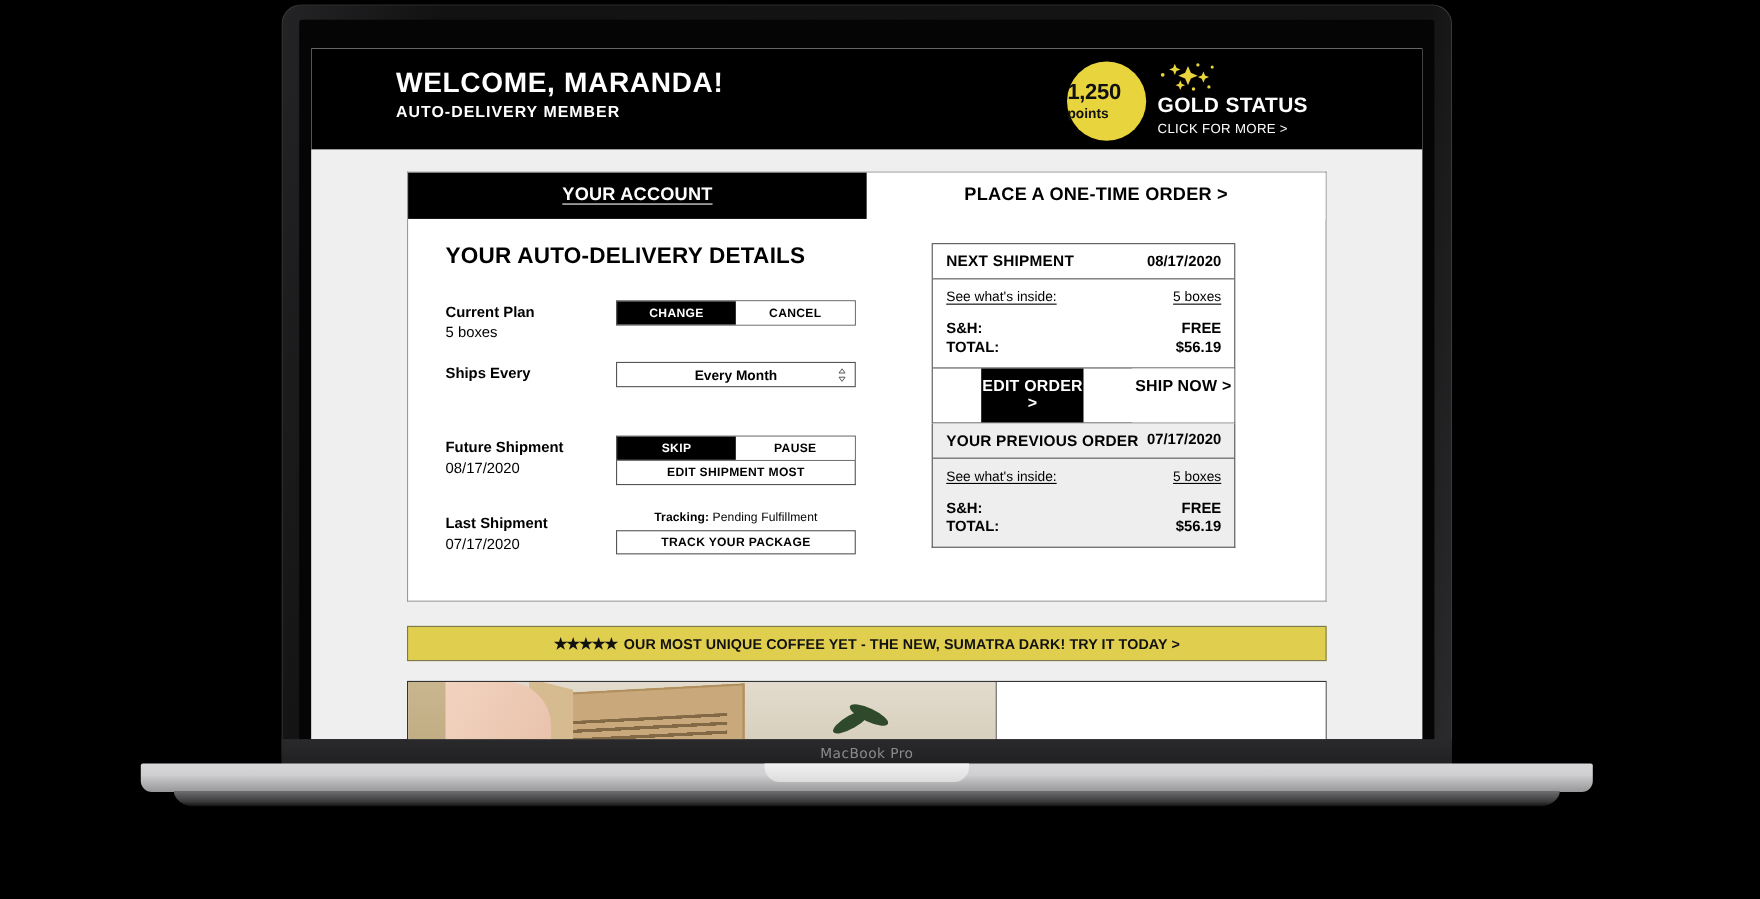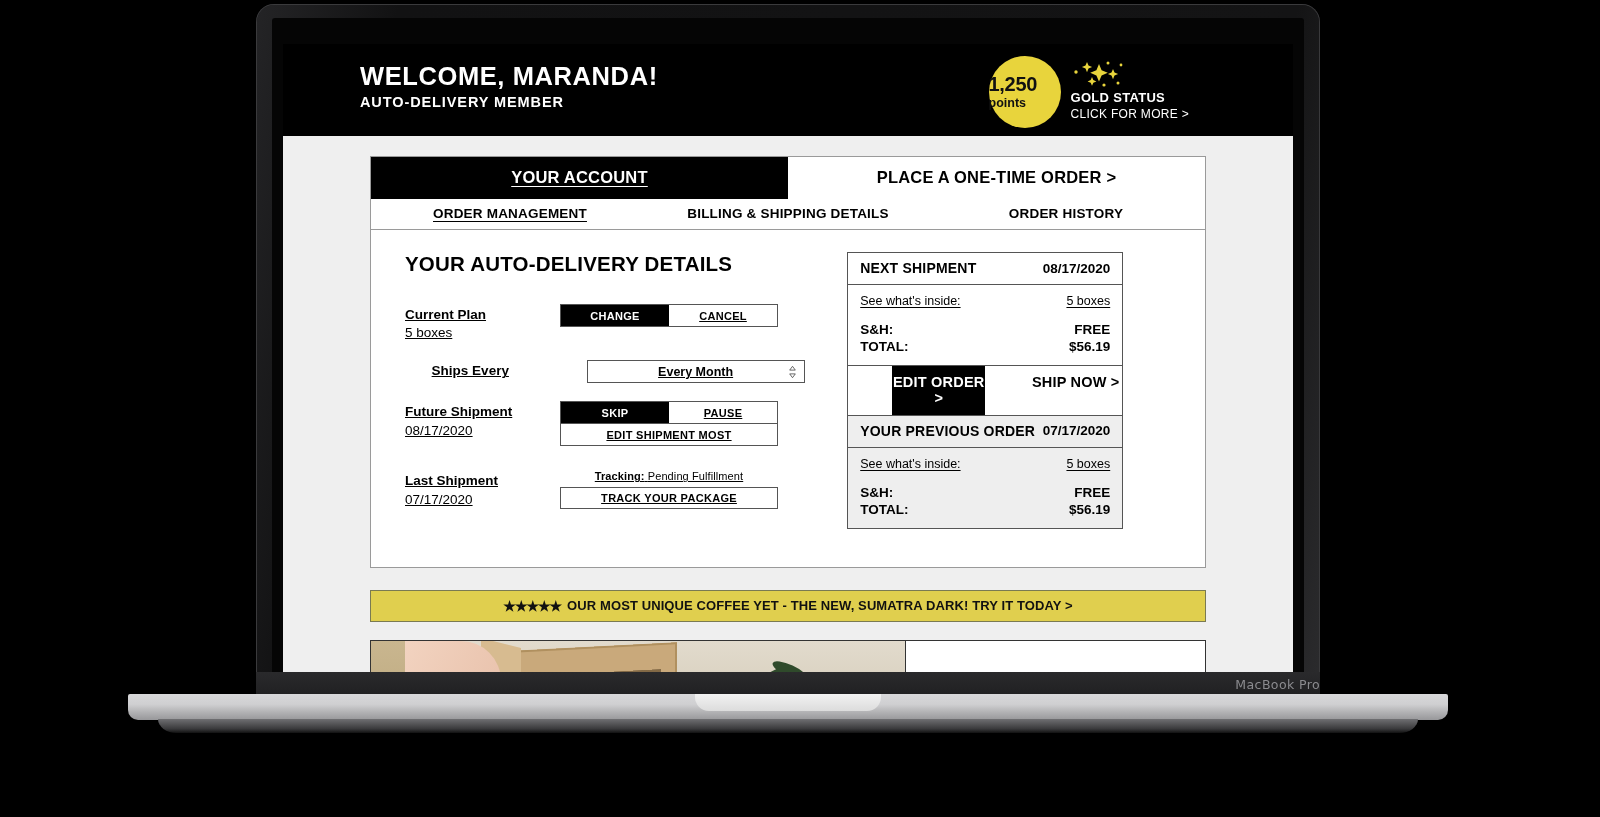--- a/index.html
+++ b/index.html
@@ -41,21 +41,21 @@
     left: 283px; top: 44px;
     width: 1010px; height: 628px;
     background: #efefef;
     overflow: hidden;
   }
   #chin {
     position: absolute;
     left: 256px; top: 672px;
     width: 1064px; height: 24px;
     background: linear-gradient(180deg,#2a2a2c,#202022);
-    display: flex; align-items: center; justify-content: flex-end;
+    display: flex; align-items: center; justify-content: center;
   }
   #chin-label {
     font-size: 12.5px; color: #8b8b8f; letter-spacing: .4px;
     font-family: "DejaVu Sans", sans-serif;
   }
   #laptop-base {
     position: absolute;
     left: 128px; top: 694px;
     width: 1320px; height: 26px;
     background: linear-gradient(180deg,#d8d8da 0%,#cfcfd1 40%,#b2b2b4 70%,#97979a 100%);
@@ -97,21 +97,21 @@
   #points-badge {
     width: 72px; height: 72px; border-radius: 50%;
     background: #e8d43c; color: #111;
     display:flex; flex-direction:column; align-items:flex-start; justify-content:center;
     line-height:1;
   }
   #points-value { font-size: 20px; font-weight: 700; letter-spacing:-.3px;}
   #points-label { font-size: 12.5px; font-weight: 700; margin-top: 3px;}
   #status-text-block { position: relative; padding-top: 26px; }
   #sparkles { position: absolute; left: 2px; top: -4px; }
-  #gold-status-label { font-size: 13px; font-weight: 700; letter-spacing:.3px;}
+  #gold-status-label { font-size: 19px; font-weight: 700; letter-spacing:.3px;}
   #gold-status-cta { font-size: 12px; letter-spacing:.3px; margin-top: 2px;}
 
   
   #page-body { background:#efefef; padding: 20px 0 0 0; height: 536px; position:relative;}
   #content-wrap { width: 836px; margin: 0 auto; }
 
   
   #primary-tabs { display:flex; border:1px solid #9a9a9a; border-bottom:none;}
   .primary-tab {
     flex: 1; text-align:center; padding: 11px 0 12px;
@@ -133,21 +133,21 @@
   #panel {
     background:#fff; border:1px solid #9a9a9a; border-top:none;
     display:flex; padding: 22px 0 38px 0; min-height: 318px; gap: 16px;
   }
 
   
   #details-col { width: 470px; padding-left: 34px; }
   #details-heading {
     font-size: 20.5px; font-weight:700; letter-spacing:.2px; margin-bottom: 28px;
   }
-  .detail-row { display:flex; margin-bottom: 4px; text-decoration: underline; }
+  .detail-row { display:flex; margin-bottom: 4px; }
   .detail-label-col { width: 155px; padding-top: 2px;}
   .detail-label { font-size: 13.5px; font-weight:700; line-height:1.35;}
   .detail-value { font-size: 13.5px; font-weight:400; line-height:1.35;}
   .detail-ctl-col { width: 218px; }
 
   .split-btns { display:flex; border:1px solid #555; height: 23px;}
   .split-btns .half {
     flex:1; display:flex; align-items:center; justify-content:center;
     font-size: 11px; font-weight:700; letter-spacing:.3px;
   }
@@ -276,45 +276,40 @@
 
         <div id="primary-tabs">
           <div class="primary-tab active">
             <span class="u">YOUR ACCOUNT</span>
           </div>
           <div class="primary-tab inactive">
             <span>PLACE A ONE-TIME ORDER &gt;</span>
           </div>
         </div>
 
-        <div id="secondary-tabs">
-          <div class="secondary-tab active">ORDER MANAGEMENT</div>
-          <div class="secondary-tab">BILLING &amp; SHIPPING DETAILS</div>
-          <div class="secondary-tab">ORDER HISTORY</div>
-        </div>
 
         <div id="panel">
 
           <div id="details-col">
             <div id="details-heading">YOUR AUTO-DELIVERY DETAILS</div>
 
             <div class="detail-row" style="margin-bottom:18px;">
               <div class="detail-label-col">
                 <div class="detail-label">Current Plan</div>
                 <div class="detail-value">5 boxes</div>
               </div>
               <div class="detail-ctl-col">
                 <div class="split-btns">
                   <div class="half dark">CHANGE</div>
                   <div class="half light">CANCEL</div>
                 </div>
               </div>
             </div>
 
-            <div class="detail-row" style="margin-bottom:18px;justify-content:center;">
+            <div class="detail-row" style="margin-bottom:44px;">
               <div class="detail-label-col">
                 <div class="detail-label">Ships Every</div>
               </div>
               <div class="detail-ctl-col">
                 <div class="select-box">
                   <span>Every Month</span>
                   <span class="chevrons">
                     <svg width="7" height="13" viewBox="0 0 7 13">
                         <path d="M3.5 0.8 L6.3 4.6 H0.7 Z M3.5 12.2 L0.7 8.4 H6.3 Z" fill="none" stroke="#444" stroke-width="0.8"></path>
                       </svg>

